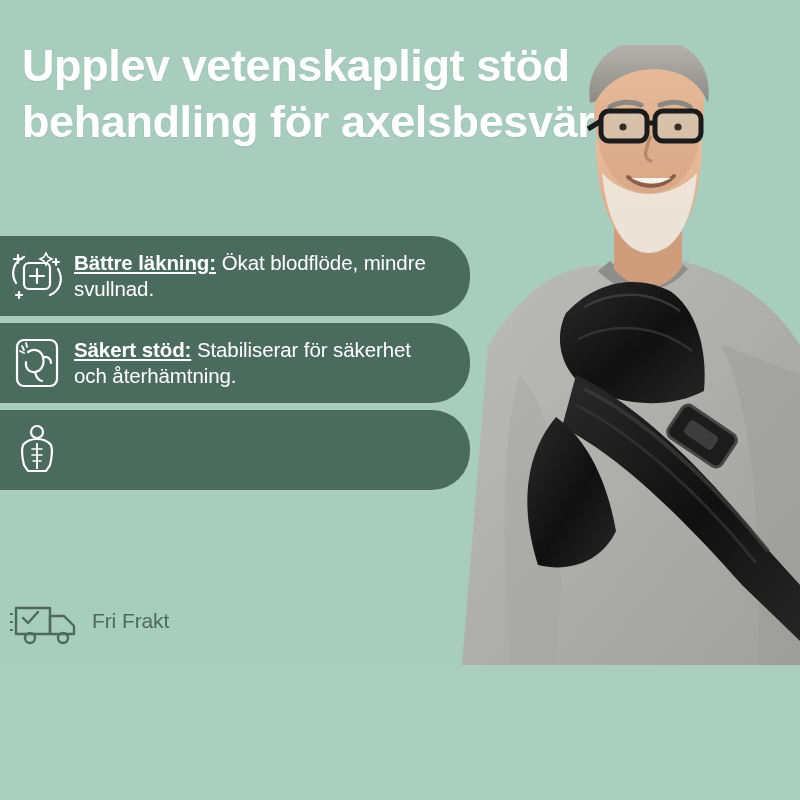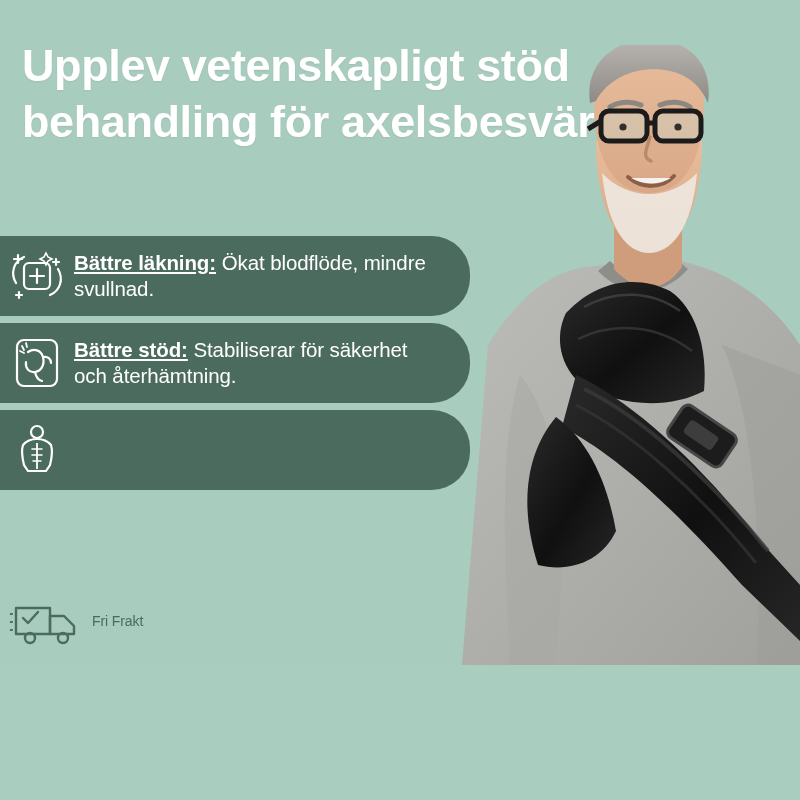--- a/index.html
+++ b/index.html
@@ -102,21 +102,21 @@
     flex: 0 0 auto;
     width: 78px;
     height: 66px;
     display: flex;
     align-items: center;
     justify-content: center;
     margin-right: 6px;
   }
   .g-text {
     color: #4c6b5f;
-    font-size: 14px;
+    font-size: 21px;
     line-height: 1.3;
     letter-spacing: -0.1px;
   }
   .g-text.multiline { line-height: 1.22; }
 </style>
 </head>
 <body>
 
 <div class="poster">
 
@@ -223,21 +223,21 @@
     <div class="pill">
       <span class="pill-icon">
         <svg width="58" height="58" viewBox="0 0 58 58" fill="none" stroke="#ffffff" stroke-width="2.2" aria-hidden="true">
           <rect x="9" y="6" width="40" height="46" rx="7"></rect>
           <path d="M20 18 C 26 14 33 16 35 23 C 37 31 33 37 27 38 C 21 39 17 34 18 28" stroke-linecap="round"></path>
           <path d="M27 38 C 28 43 30 46 34 47" stroke-linecap="round"></path>
           <path d="M35 23 C 40 22 43 25 43 29" stroke-linecap="round"></path>
           <path d="M14 12 l 2 4 M18 9 l 1 4 M12 17 l 4 2" stroke-linecap="round" stroke-width="1.8"></path>
         </svg>
       </span>
-      <span class="pill-text"><b>Bättre stöd:</b> <span>Stabiliserar för säkerhet och återhämtning.</span></span>
+      <span class="pill-text"><b>Säkert stöd:</b> <span>Stabiliserar för säkerhet och återhämtning.</span></span>
     </div>
 
     <div class="pill">
       <span class="pill-icon">
         <svg width="58" height="58" viewBox="0 0 58 58" fill="none" stroke="#ffffff" stroke-width="2.2" aria-hidden="true">
           <circle cx="29" cy="11" r="6"></circle>
           <path d="M15 24 C 19 19 24 18 29 18 C 34 18 39 19 43 24 C 45 30 44 36 42 44 L 38 50 L 20 50 L 16 44 C 14 36 13 30 15 24 Z"></path>
           <path d="M29 22 V 48" stroke-width="1.8"></path>
           <path d="M24 28 H 34 M24 34 H 34 M25 40 H 33" stroke-width="1.6" stroke-linecap="round"></path>
         </svg>

